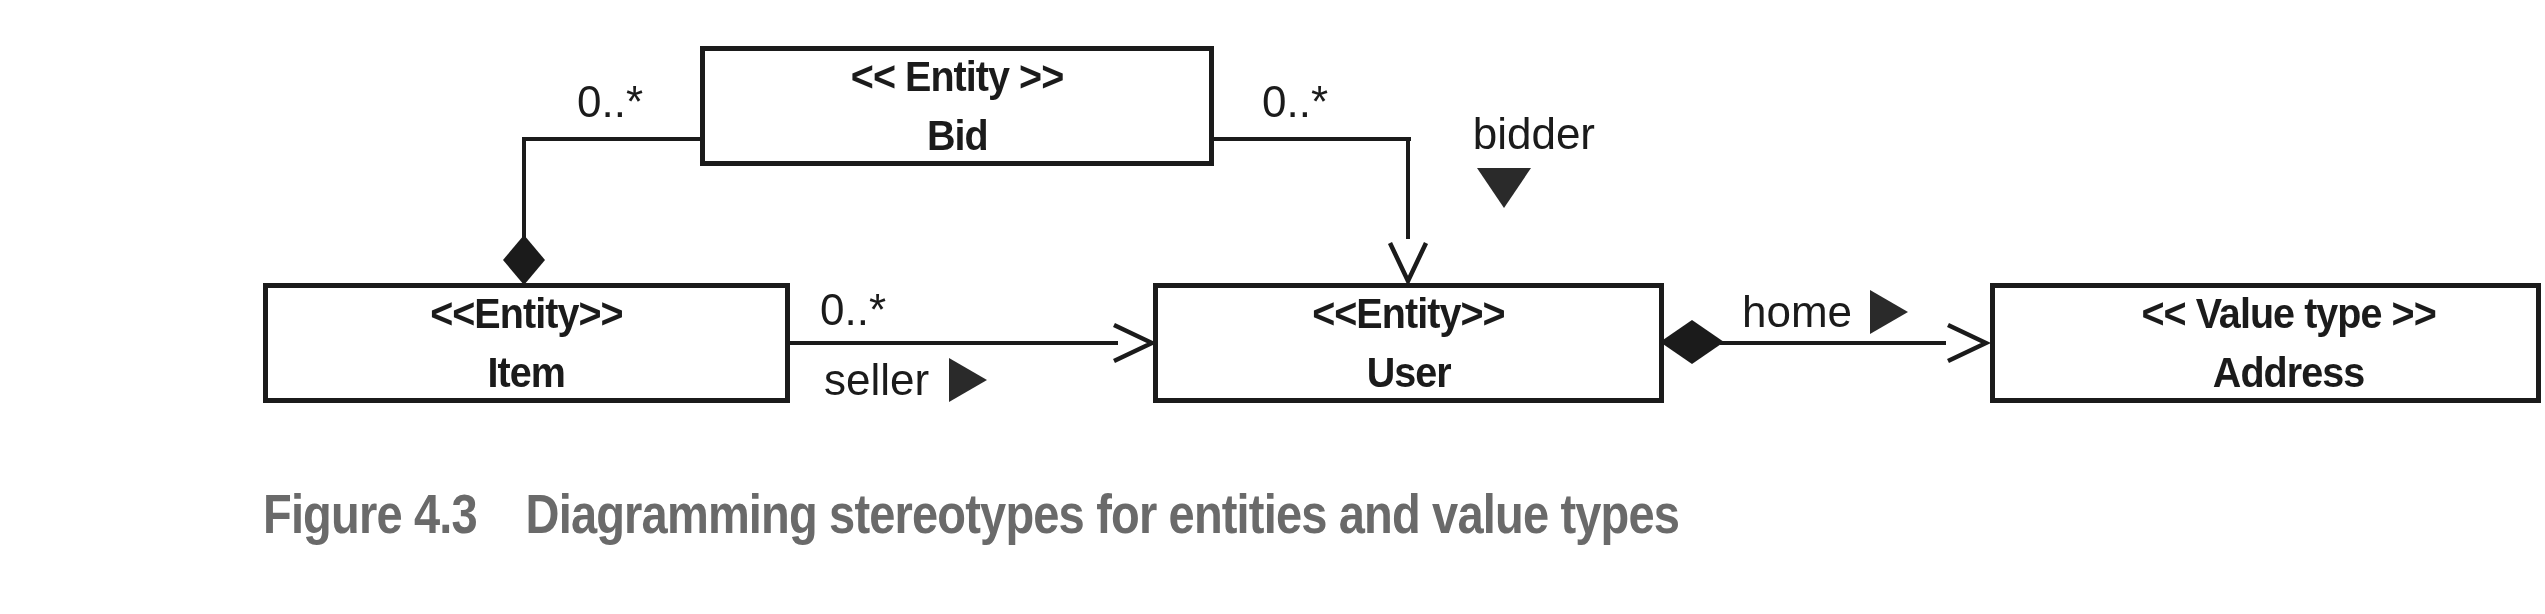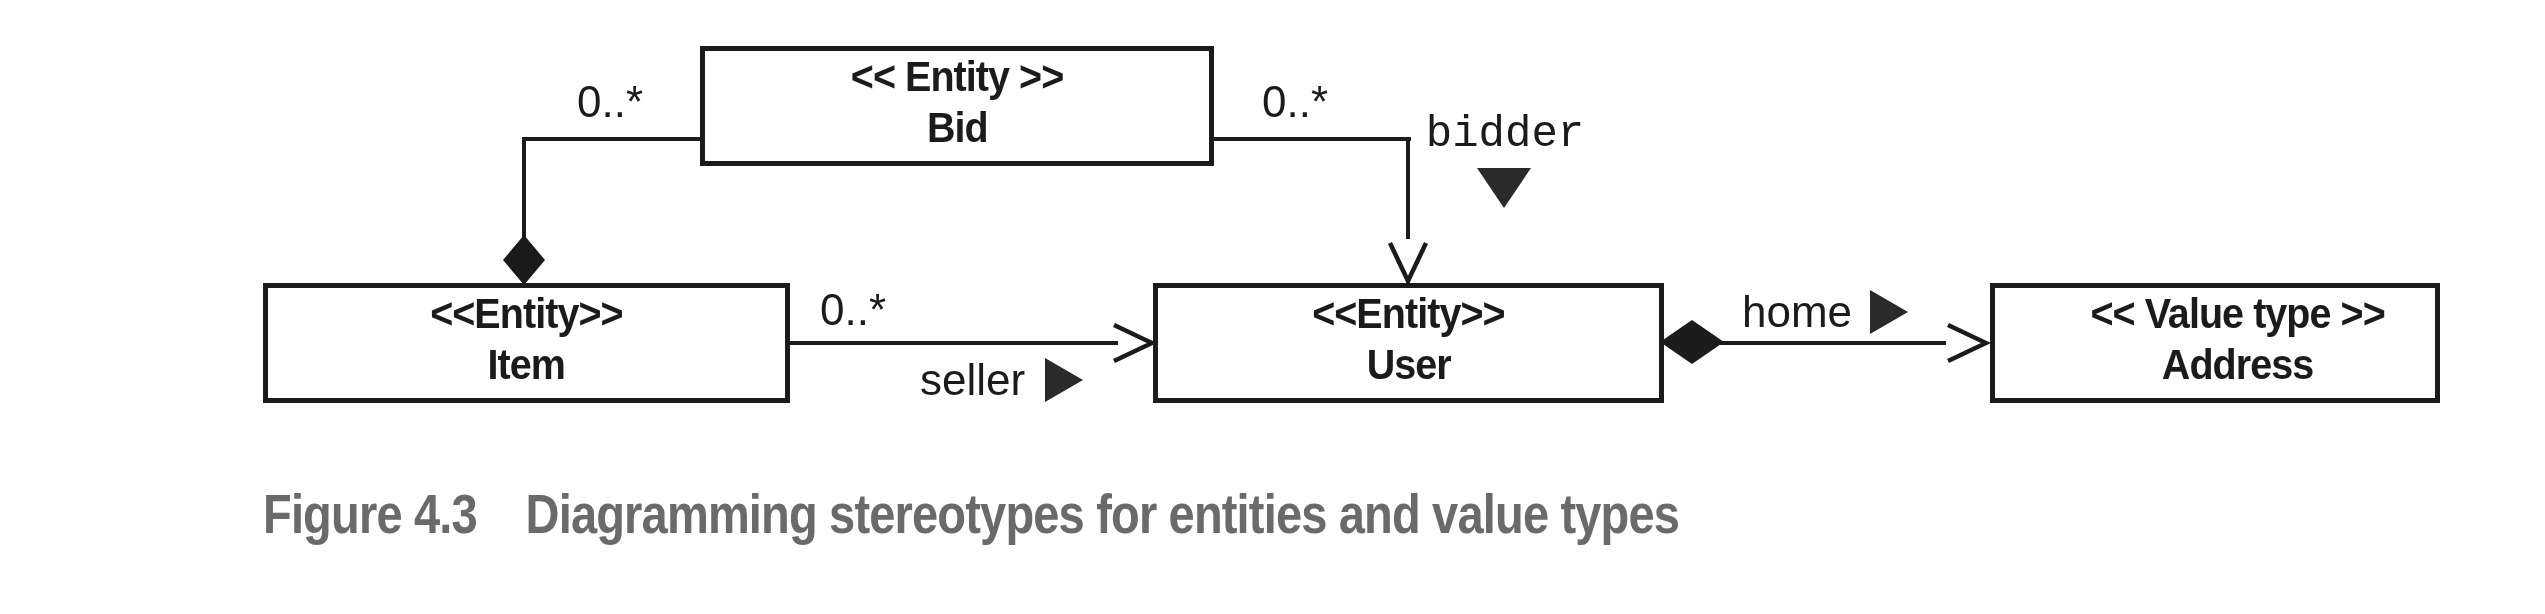--- a/index.html
+++ b/index.html
@@ -16,32 +16,32 @@
     color:var(--ink);
     overflow:hidden;
   }
   
   .node{
     position:absolute;
     box-sizing:border-box;
     border:5px solid var(--ink);
     background:#fff;
     display:flex;flex-direction:column;
-    align-items:center;justify-content:flex-start;
+    align-items:center;justify-content:space-between;
     text-align:center;
     font-weight:bold;
     font-size:42px;line-height:51px;
     letter-spacing:-1px;
     white-space:nowrap;
   }
   .node .txt{transform:scaleX(.94);}
   .node-bid    {left:700px; top:46px;  width:514px;height:120px;}
   .node-item   {left:263px; top:283px; width:527px;height:120px;}
   .node-user   {left:1153px;top:283px; width:511px;height:120px;}
-  .node-address{left:1990px;top:283px; width:450px;height:120px;padding-left:46px;}
+  .node-address{left:1990px;top:283px; width:551px;height:120px;padding-left:46px;}
 
   
   .line{position:absolute;background:var(--ink);}
   .l-bid-left-h {left:524px; top:137px;width:176px;height:4px;}
   .l-bid-left-v {left:522px; top:137px;width:4px;  height:102px;}
   .l-bid-right-h{left:1214px;top:137px;width:197px;height:4px;}
   .l-bid-right-v{left:1406px;top:137px;width:4px;  height:102px;}
   .l-item-user  {left:790px; top:341px;width:328px;height:4px;}
   .l-user-addr  {left:1720px;top:341px;width:226px;height:4px;}
 
@@ -58,23 +58,23 @@
   .assoc-label{
     position:absolute;
     font-size:44px;line-height:48px;
     letter-spacing:0;
     white-space:nowrap;
   }
   .mult{width:110px;text-align:center;}
   .mult-bid-item{left:555px; top:78px;}
   .mult-bid-user{left:1240px;top:78px;}
   .mult-item-user{left:798px;top:286px;}
-  .lbl-bidder{left:1415px;top:110px;width:180px;text-align:center;font-family:Liberation Mono, monospace;}
+  .lbl-bidder{left:1415px;top:110px;width:180px;text-align:right;}
   .role-group{display:flex;align-items:center;gap:18px;}
-  .lbl-seller{left:920px; top:356px;gap:20px;}
+  .lbl-seller{left:824px; top:356px;gap:20px;}
   .lbl-home  {left:1742px;top:288px;align-items:center;}
 
   
   .caption{
     position:absolute;
     left:263px;top:484px;
     display:flex;gap:58px;
     font-size:56px;line-height:60px;
     font-weight:bold;
     color:var(--caption);

